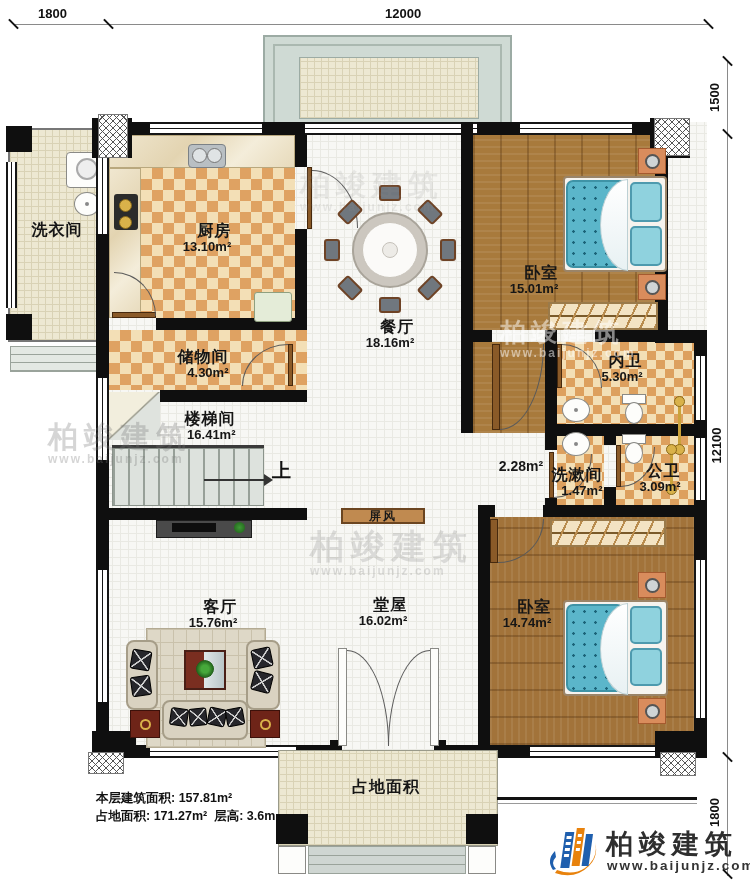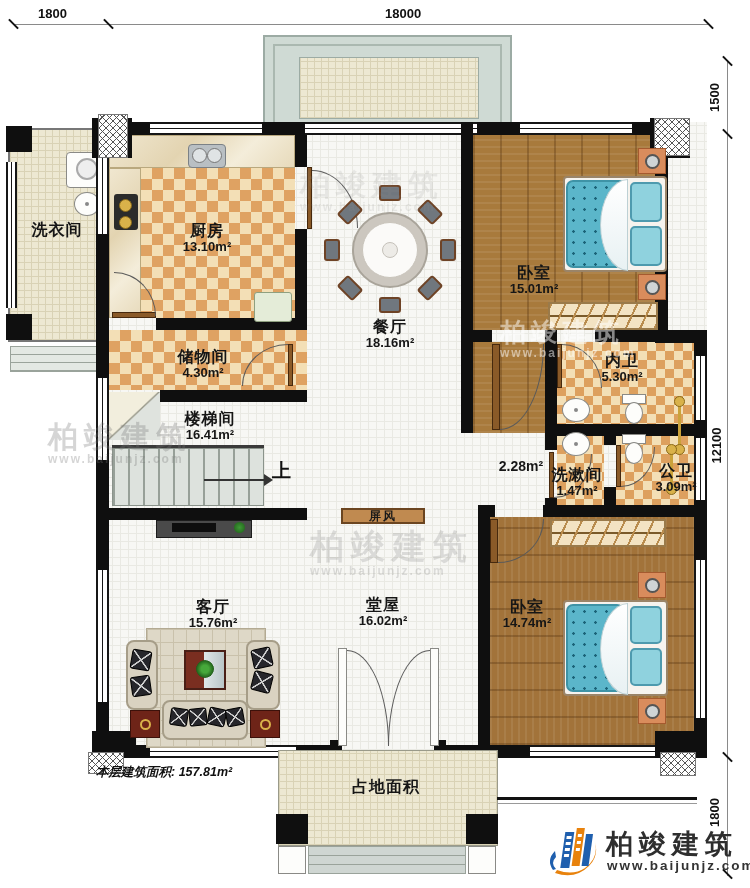--- a/index.html
+++ b/index.html
@@ -32,21 +32,21 @@
   .cushion{background:#26262b;border:1px solid #000;border-radius:3px;background-image:linear-gradient(45deg,transparent 46%,#cfcfcf 48%,#cfcfcf 52%,transparent 54%),linear-gradient(-45deg,transparent 46%,#cfcfcf 48%,#cfcfcf 52%,transparent 54%);}
   .rug{background-color:#ded8c7;border:1px solid #b3aa93;background-image:repeating-linear-gradient(0deg,#c9c1ab 0 1px,transparent 1px 13px),repeating-linear-gradient(90deg,#c9c1ab 0 1px,transparent 1px 13px);}
   .sidetable{background:#6e2418;border:1px solid #3c110a;display:flex;align-items:center;justify-content:center;}
   .sidetable .ring{width:11px;height:11px;border-radius:50%;border:2px solid #d9b24a;box-sizing:border-box;}
   .gold{background:#d9b24a;border:1px solid #8a6a1a;border-radius:50%;box-sizing:border-box;}
   .fix-white{background:#fdfdfb;border:1.5px solid #8a8a86;box-sizing:border-box;}
   .chair{width:22px;height:16px;background:#70777e;border:2px solid #6e4326;border-radius:3px;box-sizing:border-box;}
   .arc{border:0 solid #5a5a5a;box-sizing:border-box;}
   .leaf{background:#8a5a28;border:1px solid #46290e;box-sizing:border-box;}
   
-  .rlabel{display:flex;flex-direction:column;align-items:center;transform:translateX(-50%);white-space:nowrap;color:#161616;text-align:center;line-height:1.15;}
+  .rlabel{display:flex;flex-direction:column;align-items:flex-end;transform:translateX(-50%);white-space:nowrap;color:#161616;text-align:center;line-height:1.15;}
   .rname{font-weight:bold;font-size:16px;letter-spacing:1px;}
   .rarea{font-weight:bold;font-size:13px;}
   .dim{font-weight:bold;font-size:13px;color:#111;white-space:nowrap;}
   .dimv{transform:rotate(-90deg);transform-origin:center;}
   .dline{background:#8a8a8a;}
   .tick{width:13px;height:2px;background:#111;transform:rotate(45deg);}
   .wm{color:rgba(115,115,115,.30);font-weight:bold;white-space:nowrap;display:flex;flex-direction:column;align-items:flex-start;line-height:1.1;}
   .wm .wm-url{font-size:12px;letter-spacing:2px;}
   .stats{font-size:12.5px;font-weight:bold;color:#111;line-height:18px;white-space:nowrap;}
   .titleblock{display:flex;align-items:baseline;gap:14px;color:#111;}
@@ -54,21 +54,21 @@
 </head>
 <body>
 
 <div class="plan">
 
   <div class="abs dline" style="left:13px;top:24px;width:695px;height:1px;"></div>
   <div class="abs tick" style="left:7px;top:23px;"></div>
   <div class="abs tick" style="left:102px;top:23px;"></div>
   <div class="abs tick" style="left:702px;top:23px;"></div>
   <div class="abs dim" style="left:38px;top:6px;">1800</div>
-  <div class="abs dim" style="left:385px;top:6px;">18000</div>
+  <div class="abs dim" style="left:385px;top:6px;">12000</div>
 
   <div class="abs dline" style="left:727px;top:60px;width:1px;height:816px;"></div>
   <div class="abs tick" style="left:721px;top:60px;"></div>
   <div class="abs tick" style="left:721px;top:133px;"></div>
   <div class="abs tick" style="left:721px;top:756px;"></div>
   <div class="abs tick" style="left:721px;top:873px;"></div>
   <div class="abs dim dimv" style="left:700px;top:90px;">1500</div>
   <div class="abs dim dimv" style="left:698px;top:438px;">12100</div>
   <div class="abs dim dimv" style="left:700px;top:805px;">1800</div>
 
@@ -311,21 +311,21 @@
       <span class="rname">内卫</span>
       <span class="rarea">5.30m²</span>
     </div>
   <div class="abs rlabel" style="left:521px;top:458px;">
       <span class="rarea" style="font-size:14px;">2.28m²</span>
     </div>
   <div class="abs rlabel" style="left:577px;top:466px;">
       <span class="rname">洗漱间</span>
       <span class="rarea">1.47m²</span>
     </div>
-  <div class="abs rlabel" style="left:676px;top:462px;">
+  <div class="abs rlabel" style="left:660px;top:462px;">
       <span class="rname">公卫</span>
       <span class="rarea">3.09m²</span>
     </div>
   <div class="abs rlabel" style="left:213px;top:598px;">
       <span class="rname">客厅</span>
       <span class="rarea">15.76m²</span>
     </div>
   <div class="abs rlabel" style="left:383px;top:596px;">
       <span class="rname">堂屋</span>
       <span class="rarea">16.02m²</span>
@@ -348,22 +348,23 @@
   </div>
   <div class="abs wm" style="left:500px;top:318px;font-size:26px;letter-spacing:5px;color:rgba(255,255,255,.5);">
     <span>柏竣建筑</span>
       <span class="wm-url">www.baijunjz.com</span>
   </div>
   <div class="abs wm" style="left:310px;top:528px;font-size:34px;letter-spacing:7px;color:rgba(120,120,120,.22);">
     <span>柏竣建筑</span>
       <span class="wm-url">www.baijunjz.com</span>
   </div>
 
-  <div class="abs stats" style="left:96px;top:763px;font-style:italic;">
+  <div class="abs stats" style="left:96px;top:789px;">
     <div><span>本层建筑面积:</span> <span>157.81m²</span></div>
+    <div><span>占地面积:</span> <span>171.27m²</span>&nbsp;&nbsp;<span>层高:</span> <span>3.6m</span></div>
   </div>
 
   <div class="abs" style="left:497px;top:797px;width:200px;height:3px;background:#111;"></div>
   <div class="abs" style="left:497px;top:803px;width:200px;height:1px;background:#999;"></div>
 
   <div class="abs" style="left:543px;top:820px;width:58px;height:58px;">
     <svg width="58" height="58" viewBox="0 0 58 58">
       <path d="M10 50 Q3 40 12 31 L13 37 Q7 43 13 49 Z" fill="#1f5fae"></path>
       <path d="M12 53 Q32 60 46 46 Q56 36 52 22 Q56 38 42 48 Q30 56 14 50 Z" fill="#e8820c"></path>
       <g transform="skewX(-8)">

